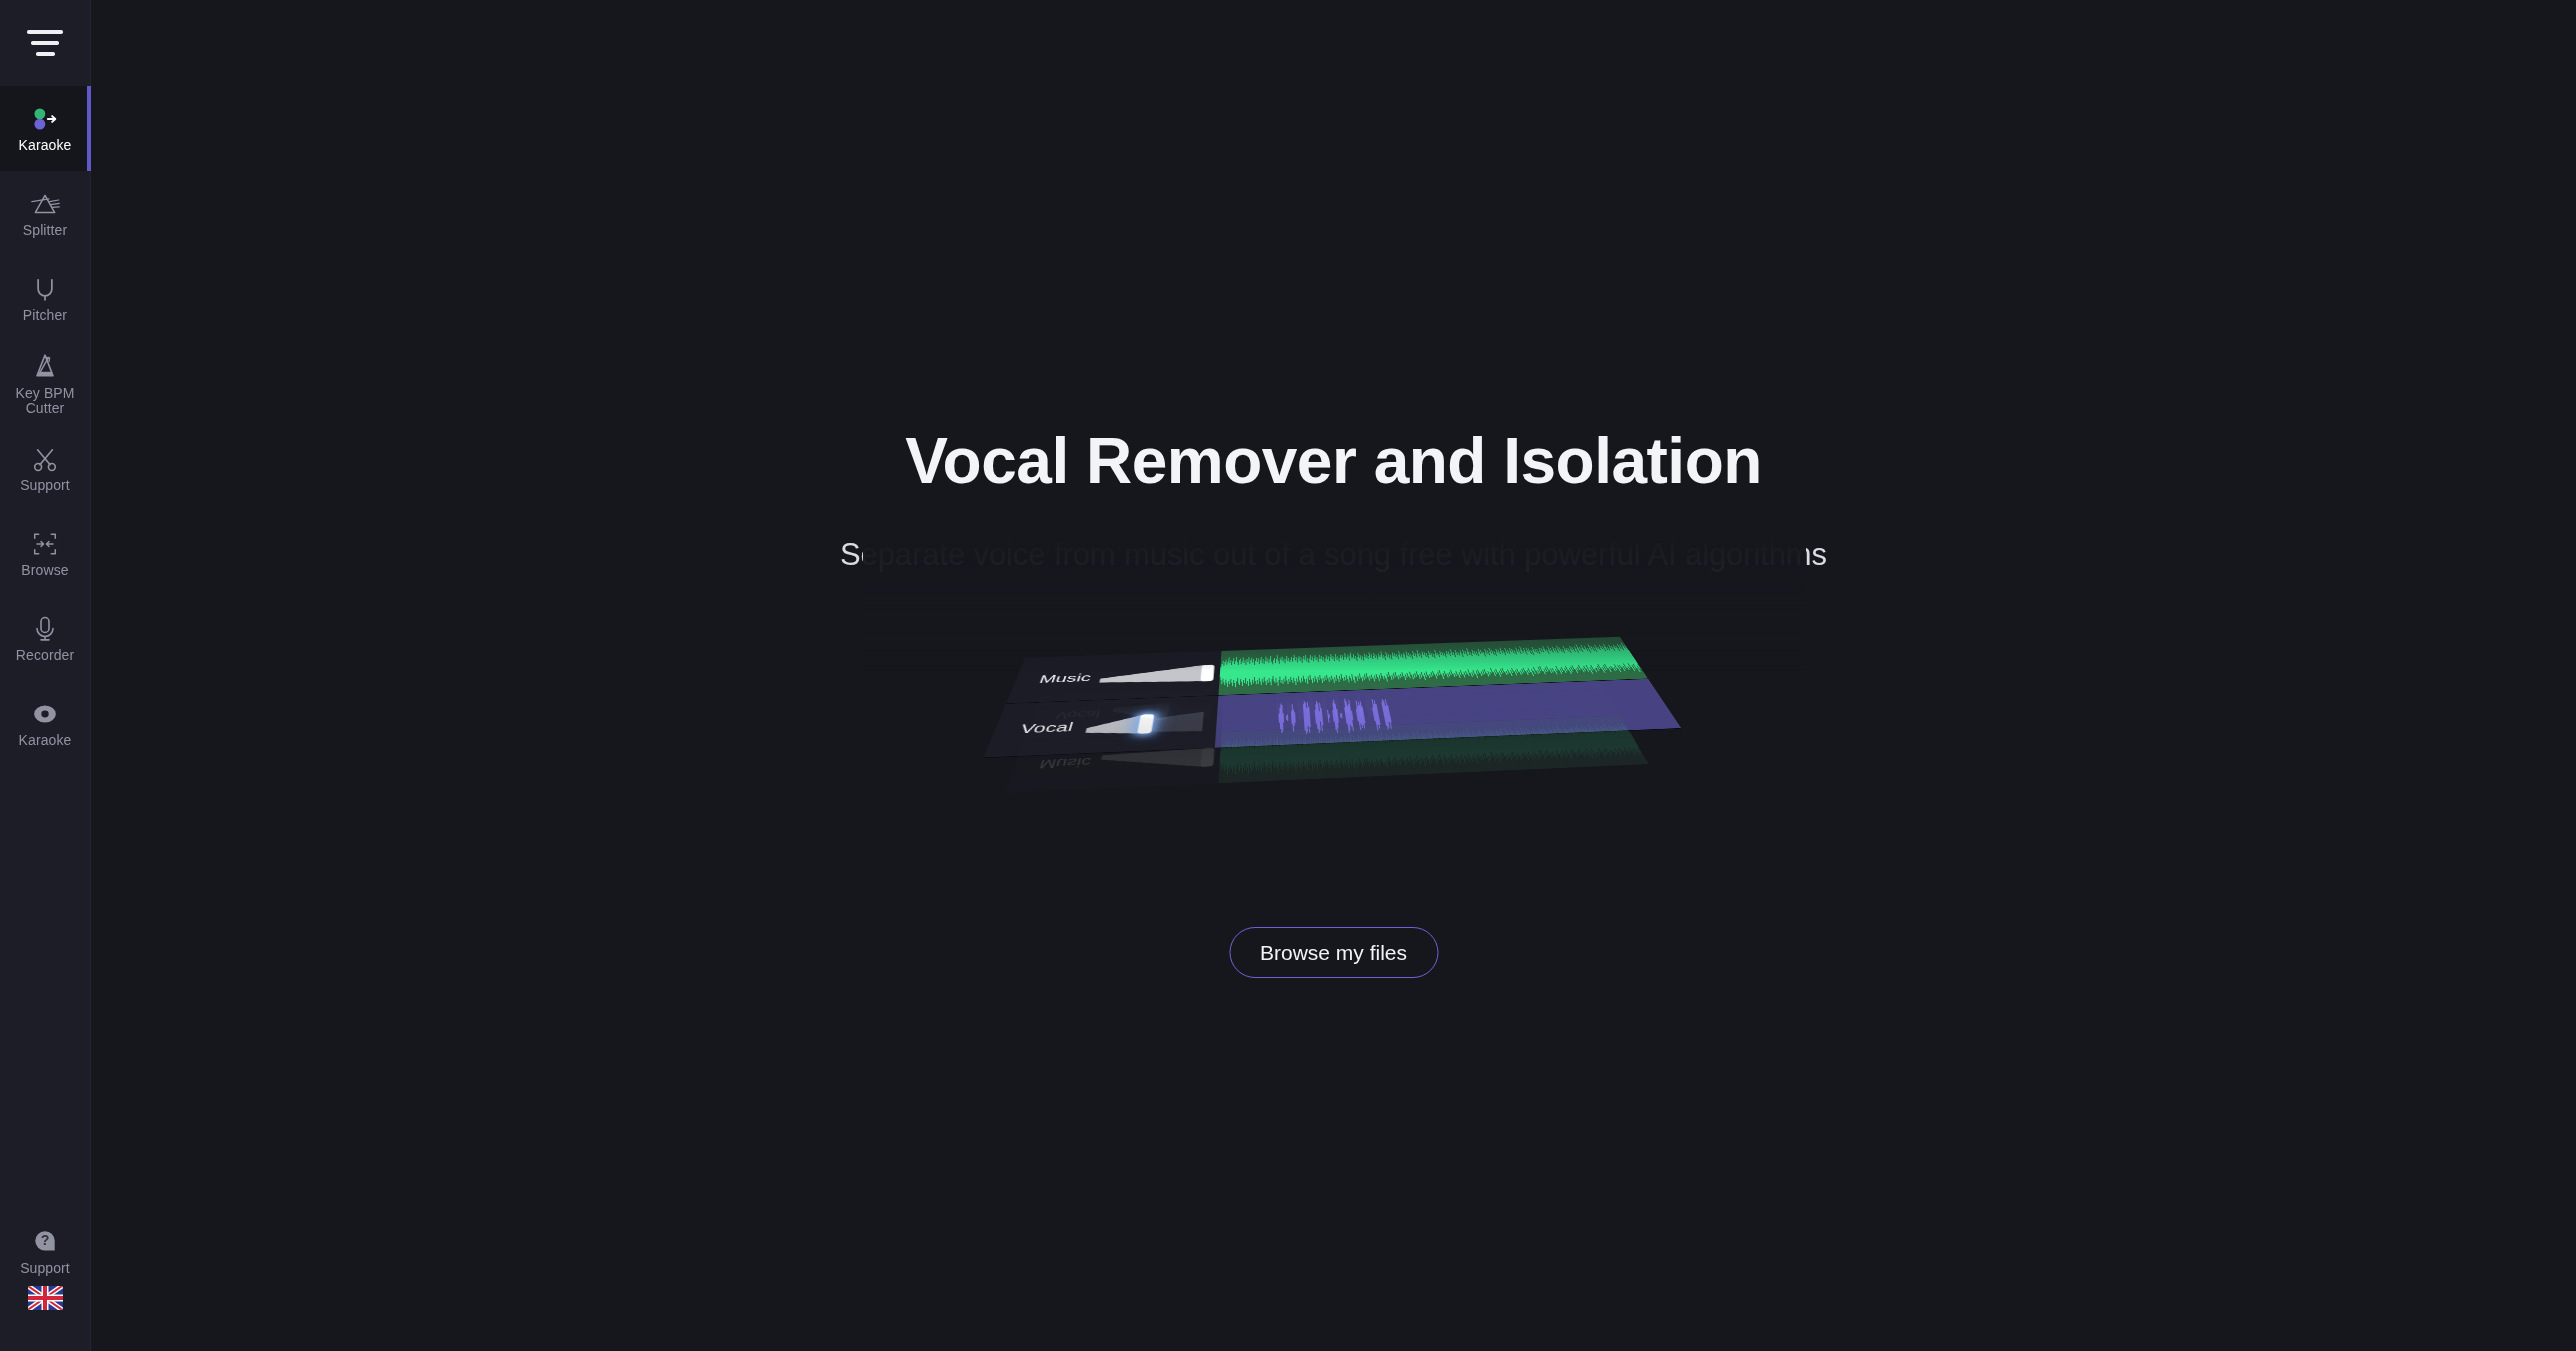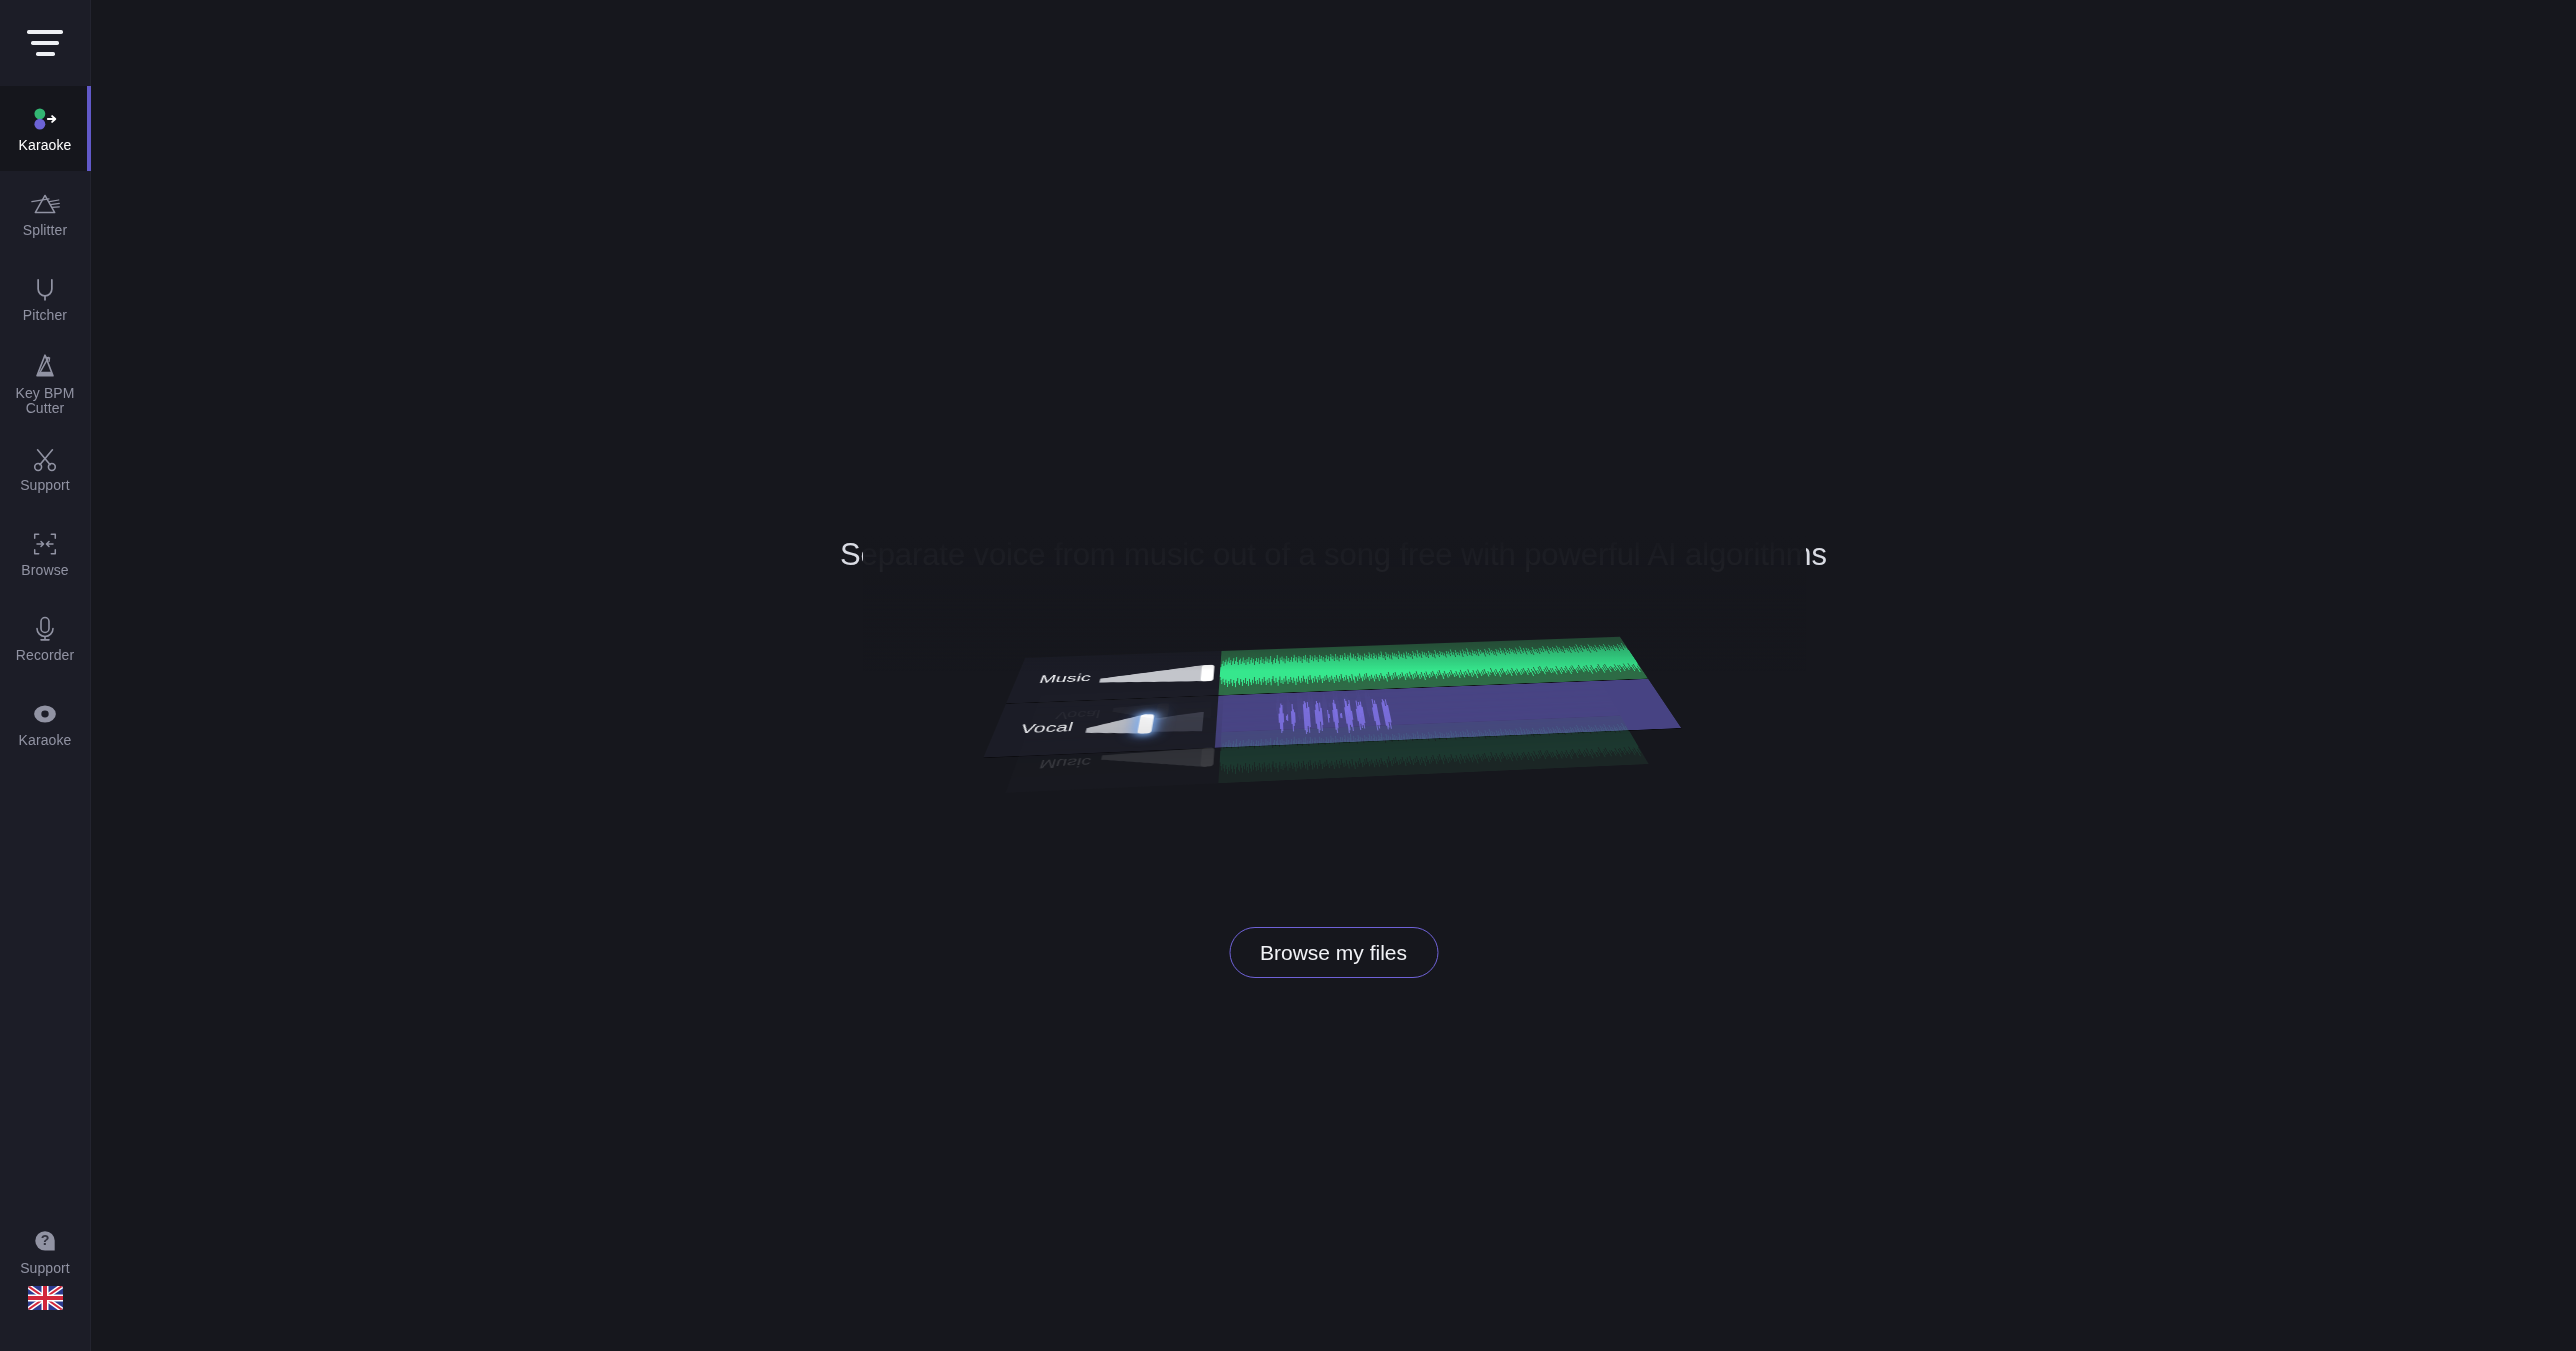--- a/index.html
+++ b/index.html
@@ -448,20 +448,21 @@
         <span class="chr"></span>
         <span class="cvr"></span>
       </div>
     </div>
 
   </aside>
 
   <main id="main">
 
 
+    <h1 id="hero-title">Vocal Remover and Isolation</h1>
     <p id="hero-sub">Separate voice from music out of a song free with powerful AI algorithms</p>
 
     <div id="illus">
 
       <div id="illus-inner">
 
         <div class="track">
           <div class="label-pane">
             <span class="tname">Music</span>
             <div class="slider" id="slider-music">

